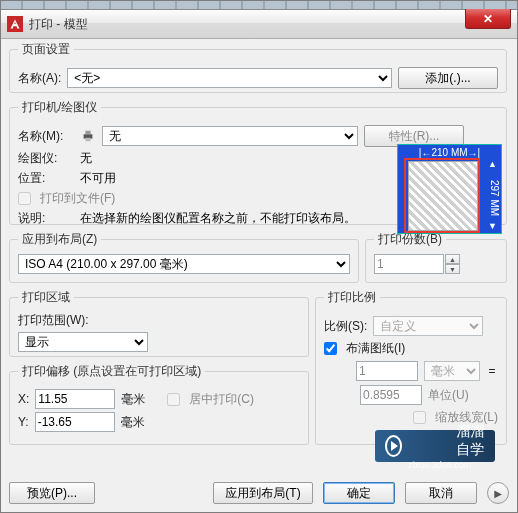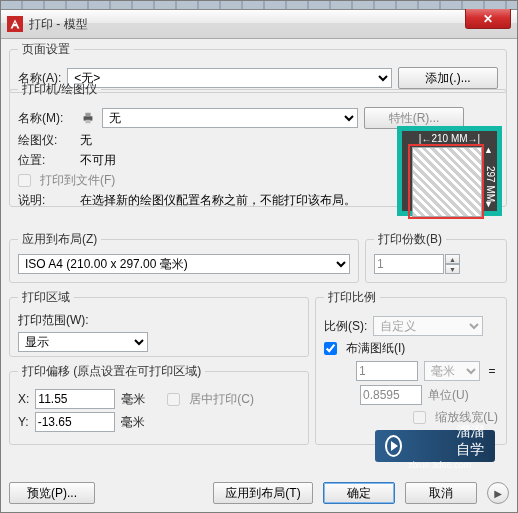--- a/index.html
+++ b/index.html
@@ -68,21 +68,21 @@
     position: absolute;
   }
   legend {
     padding: 0 4px;
     color: #333;
   }
 
   
   .fs-page { left: 0; top: 0; width: 498px; height: 52px; }
   
-  .fs-printer { left: 0; top: 40px; width: 498px; height: 126px; }
+  .fs-printer { left: 0; top: 58px; width: 498px; height: 126px; }
   
   .fs-paper { left: 0; top: 190px; width: 350px; height: 52px; }
   
   .fs-copies { left: 356px; top: 190px; width: 142px; height: 52px; }
   
   .fs-area { left: 0; top: 248px; width: 300px; height: 68px; }
   
   .fs-offset { left: 0; top: 322px; width: 300px; height: 82px; }
   
   .fs-scale { left: 306px; top: 248px; width: 192px; height: 156px; }
@@ -131,22 +131,22 @@
     display:flex; align-items:center; justify-content:center;
     font-size: 7px; line-height:1; color:#555;
   }
 
   .checkbox { width:13px; height:13px; margin:0 3px 0 0; vertical-align:middle; }
 
   .preview {
     position: absolute;
     right: 4px; top: 28px;
     width: 105px; height: 90px;
-    background: #404040;
-    border: 5px solid #14b8a6;
+    background: #1d4ed8;
+    border: 1px solid #14b8a6;
   }
   .preview .label210 {
     position:absolute; top:2px; left:0; width:100%;
     color:#fff; font-size:10px; text-align:center;
   }
   .preview .label297 {
     position:absolute; right:1px; top:18px; height:70px; width:14px;
     color:#fff; font-size:10px;
     writing-mode: vertical-rl;
     text-align:center;

